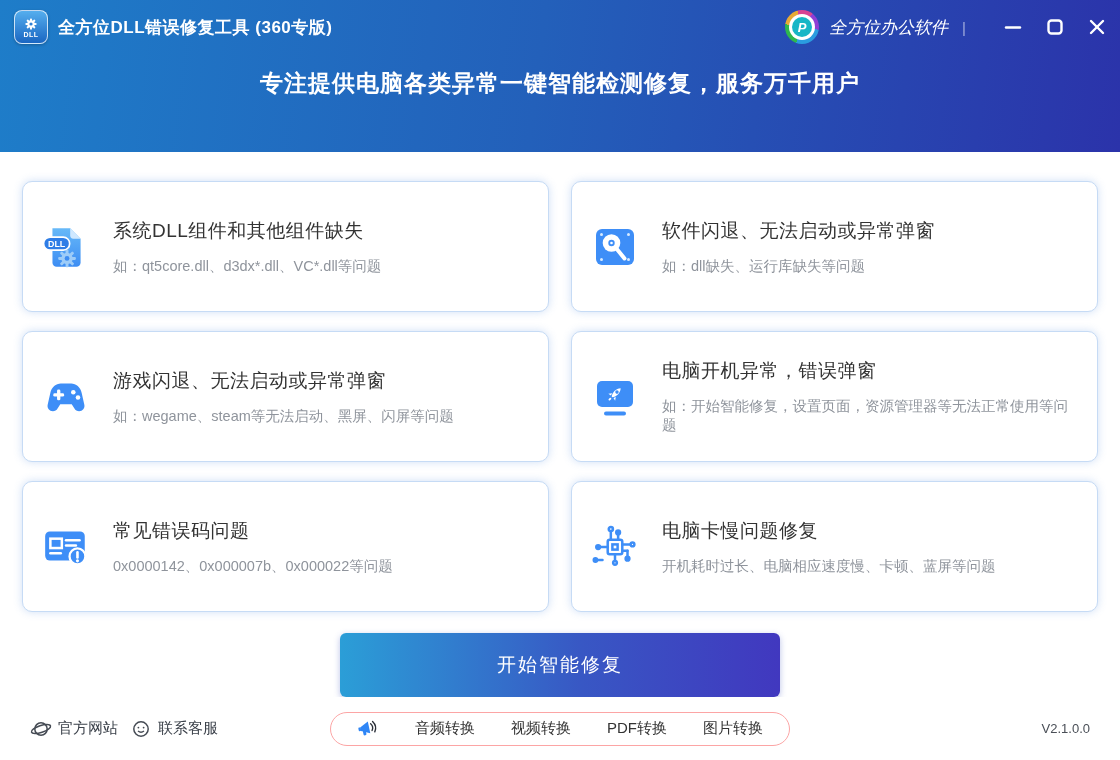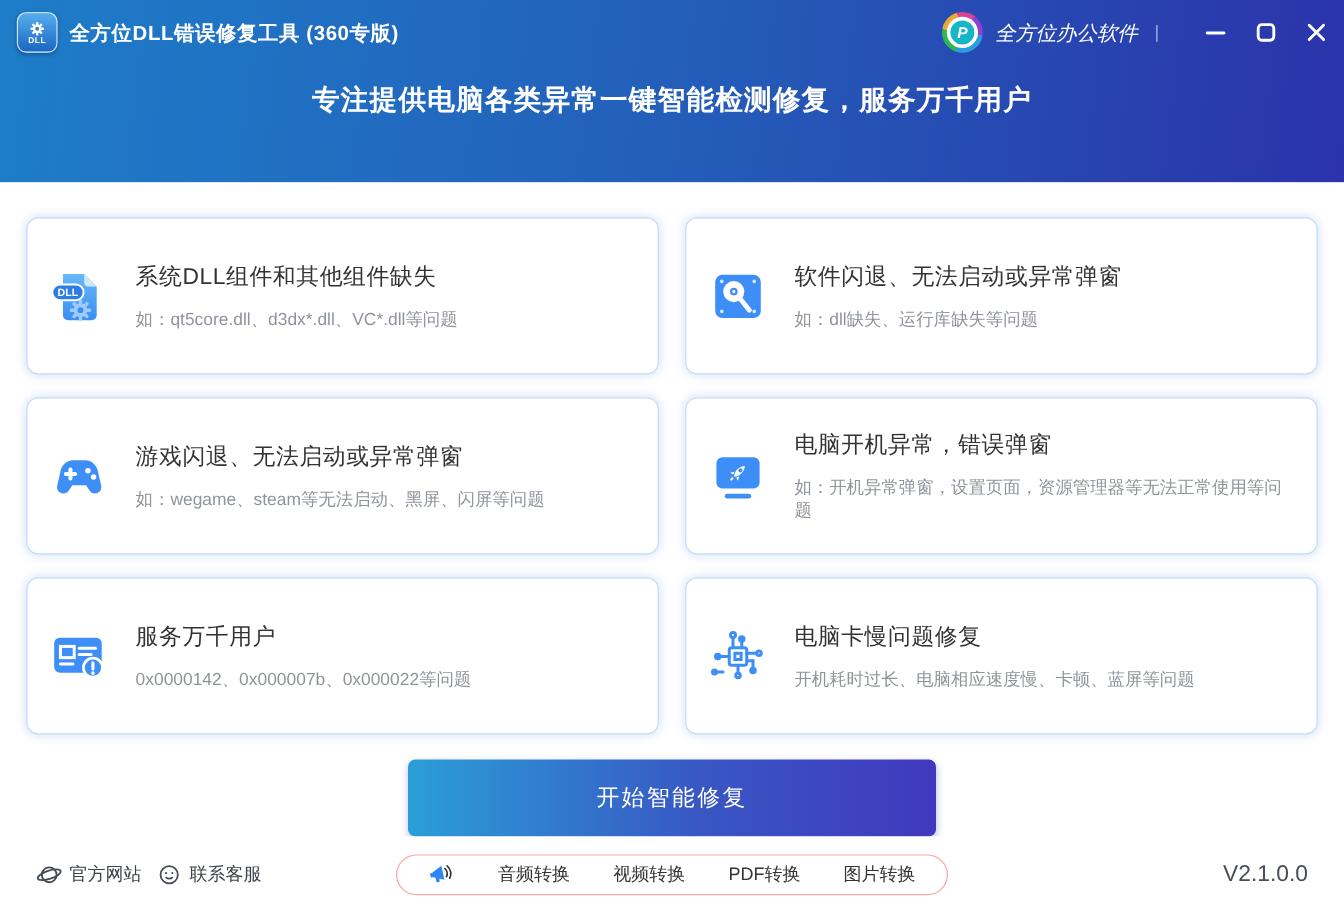--- a/index.html
+++ b/index.html
@@ -50,21 +50,21 @@
                    box-shadow:0 2px 6px rgba(60,80,190,.35); }
 
   
   .footer { height:63px; display:flex; align-items:center; padding:0 30px; position:relative; background:#fff; }
   .footer-left { display:flex; align-items:center; gap:12px; }
   .footer-link { display:flex; align-items:center; gap:6px; font-size:15px; color:#3c424b; cursor:pointer; }
   .tools-pill { position:absolute; left:50%; top:50%; transform:translate(-50%,-50%);
                 height:34px; border:1px solid #fca5a5; border-radius:17px; background:#fff;
                 display:flex; align-items:center; gap:36px; padding:0 26px; }
   .tool-item { font-size:15px; color:#333; cursor:pointer; white-space:nowrap; }
-  .version { margin-left:auto; font-size:19px; color:#4a4f57; }
+  .version { margin-left:auto; font-size:13px; color:#4a4f57; }
 
   svg { display:block; }
 </style>
 </head>
 <body>
 
 <div class="header">
   <div class="titlebar">
     <div class="app-icon">
       <svg width="14" height="14" viewBox="0 0 20 20">
@@ -187,39 +187,39 @@
           <path d="M0,-8 C3.2,-4.8 3.2,1.6 0,4.6 C-3.2,1.6 -3.2,-4.8 0,-8 Z" fill="#ffffff"></path>
           <circle cx="0" cy="-2.8" r="1.7" fill="#3e8ef7"></circle>
           <path d="M-2.6,1.5 L-4.8,4.6 L-1.8,3.9 Z" fill="#ffffff"></path>
           <path d="M2.6,1.5 L4.8,4.6 L1.8,3.9 Z" fill="#ffffff"></path>
           <rect x="-0.9" y="5.6" width="1.8" height="3.2" rx="0.9" fill="#ffffff"></rect>
         </g>
       </svg>
     </div>
     <div class="card-text">
       <div class="card-title">电脑开机异常，错误弹窗</div>
-      <div class="card-desc">如：开机异常弹窗，设置页面，资源管理器等无法正常使用等问题</div>
+      <div class="card-desc">如：开始智能修复，设置页面，资源管理器等无法正常使用等问题</div>
     </div>
   </div>
 
   <div class="card">
     <div class="card-icon">
       <svg width="50" height="50" viewBox="0 0 48 48">
         <rect x="4" y="9" width="38" height="28" rx="4.5" fill="#3e8ef7"></rect>
         <rect x="9" y="16" width="11" height="9" fill="none" stroke="#fff" stroke-width="2.4"></rect>
         <line x1="24" y1="17.5" x2="37" y2="17.5" stroke="#fff" stroke-width="2.4" stroke-linecap="round"></line>
         <line x1="24" y1="22.5" x2="33.5" y2="22.5" stroke="#fff" stroke-width="2.4" stroke-linecap="round"></line>
         <line x1="9" y1="30" x2="19" y2="30" stroke="#fff" stroke-width="2.4" stroke-linecap="round"></line>
         <circle cx="35" cy="33" r="7.6" fill="#3e8ef7" stroke="#fff" stroke-width="2.2"></circle>
         <line x1="35" y1="29.2" x2="35" y2="34" stroke="#fff" stroke-width="2.5" stroke-linecap="round"></line>
         <circle cx="35" cy="37.3" r="1.5" fill="#fff"></circle>
       </svg>
     </div>
     <div class="card-text">
-      <div class="card-title">服务万千用户</div>
+      <div class="card-title">常见错误码问题</div>
       <div class="card-desc">0x0000142、0x000007b、0x000022等问题</div>
     </div>
   </div>
 
   <div class="card">
     <div class="card-icon">
       <svg width="50" height="50" viewBox="0 0 48 48" fill="none" stroke="#3e8ef7" stroke-width="2.4" stroke-linecap="round">
         <rect x="17" y="17" width="14" height="14" rx="2"></rect>
         <rect x="21.5" y="21.5" width="5" height="5"></rect>
         <line x1="20" y1="17" x2="20" y2="9"></line>

